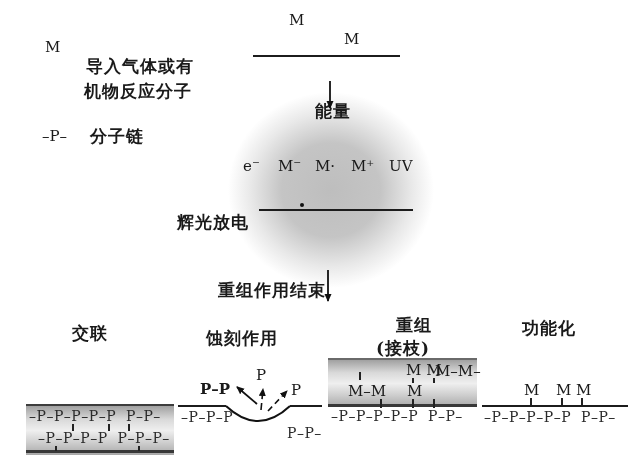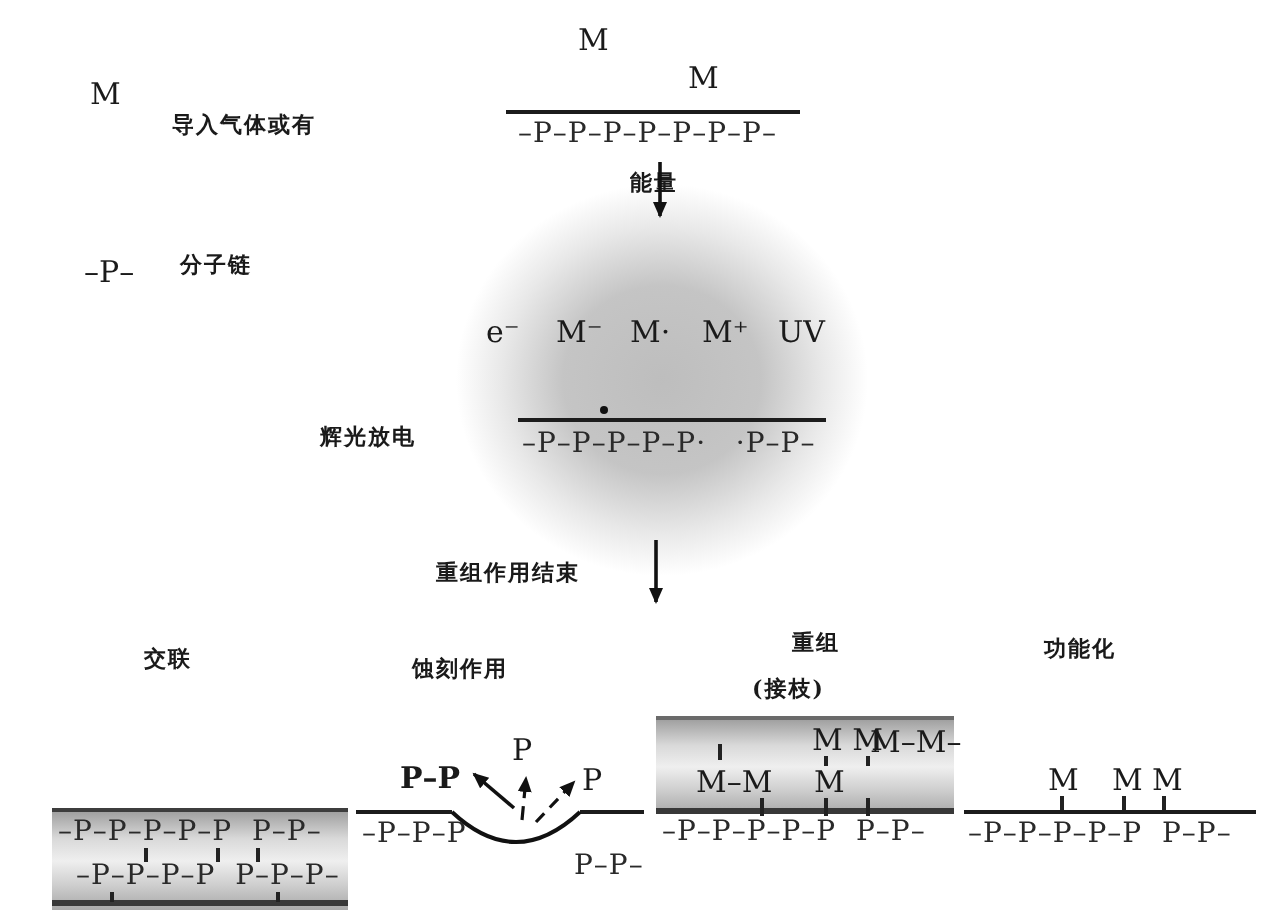--- a/index.html
+++ b/index.html
@@ -1,21 +1,21 @@
 <!DOCTYPE html>
 <html><head>
 <meta charset="utf-8">
 <style>
   html,body{margin:0;padding:0;background:#fff;}
   .stage{
     position:relative;width:640px;height:455px;background:#ffffff;overflow:hidden;
     font-family:"DejaVu Serif","Liberation Serif",serif;color:#1a1a1a;
   }
   .abs{position:absolute;white-space:pre;}
-  .cn{font-family:"DejaVu Serif","Liberation Serif",serif;font-weight:bold;font-size:11px;letter-spacing:1px;z-index:4;}
+  .cn{font-family:"DejaVu Serif","Liberation Serif",serif;font-weight:bold;font-size:17px;letter-spacing:1px;z-index:4;}
   .sym{font-size:15px;z-index:4;}
   .chain{font-size:14px;color:#2a2a2a;z-index:4;letter-spacing:0.5px;}
   .hline{position:absolute;height:2px;background:#1c1c1c;z-index:3;}
   .vdash{position:absolute;width:2px;background:#222;z-index:4;}
   .blob{
     position:absolute;left:228px;top:92px;width:206px;height:196px;border-radius:50%;z-index:1;
     background:radial-gradient(closest-side,rgba(178,178,178,0.85) 0%,rgba(182,182,182,0.8) 48%,rgba(190,190,190,0.35) 78%,rgba(200,200,200,0) 100%);
   }
   .graybox{
     position:absolute;z-index:2;
@@ -28,39 +28,38 @@
 </style>
 </head>
 <body>
 
 <div class="stage">
 
   <div class="blob"></div>
 
   <span class="abs sym" style="left:45px;top:38px;">M</span>
   <span class="abs cn" style="left:86px;top:55px;">导入气体或有</span>
+  <span class="abs cn" style="left:84px;top:80px;">机物反应分子</span>
   <span class="abs sym" style="left:42px;top:127px;">–P–</span>
   <span class="abs cn" style="left:90px;top:125px;">分子链</span>
 
   <span class="abs sym" style="left:289px;top:11px;">M</span>
   <span class="abs sym" style="left:344px;top:30px;">M</span>
   <div class="hline" style="left:253px;top:55px;width:147px;"></div>
-  <span class="abs chain" style="left:259px;top:59px;">–P–P–P–P–P–P–P–</span>
-  <span class="abs cn" style="left:267px;top:84px;padding-left:48px;">能量</span>
+  <span class="abs cn" style="left:267px;top:100px;padding-left:48px;">能量</span>
 
   <span class="abs sym" style="left:243px;top:157px;">e⁻</span>
   <span class="abs sym" style="left:278px;top:157px;">M⁻</span>
   <span class="abs sym" style="left:315px;top:157px;">M·</span>
   <span class="abs sym" style="left:351px;top:157px;">M⁺</span>
   <span class="abs sym" style="left:389px;top:157px;">UV</span>
 
-  <span class="abs cn" style="left:160px;top:211px;">辉光放电</span>
+  <span class="abs cn" style="left:177px;top:211px;">辉光放电</span>
   <div class="hline" style="left:259px;top:209px;width:154px;"></div>
   <div class="dot" style="left:300px;top:203px;"></div>
-  <span class="abs chain" style="left:261px;top:214px;">–P–P–P–P–P·   ·P–P–</span>
 
   <span class="abs cn" style="left:218px;top:279px;">重组作用结束</span>
 
   <span class="abs cn" style="left:72px;top:322px;">交联</span>
   <div class="graybox" style="left:26px;top:404px;width:148px;height:51px;">
     <div class="box-topline"></div>
     <div class="box-botline" style="top:46px;"></div>
   </div>
   <span class="abs chain" style="left:29px;top:408px;">–P–P–P–P–P  P–P–</span>
   <div class="vdash" style="left:72px;top:424px;height:7px;"></div>

